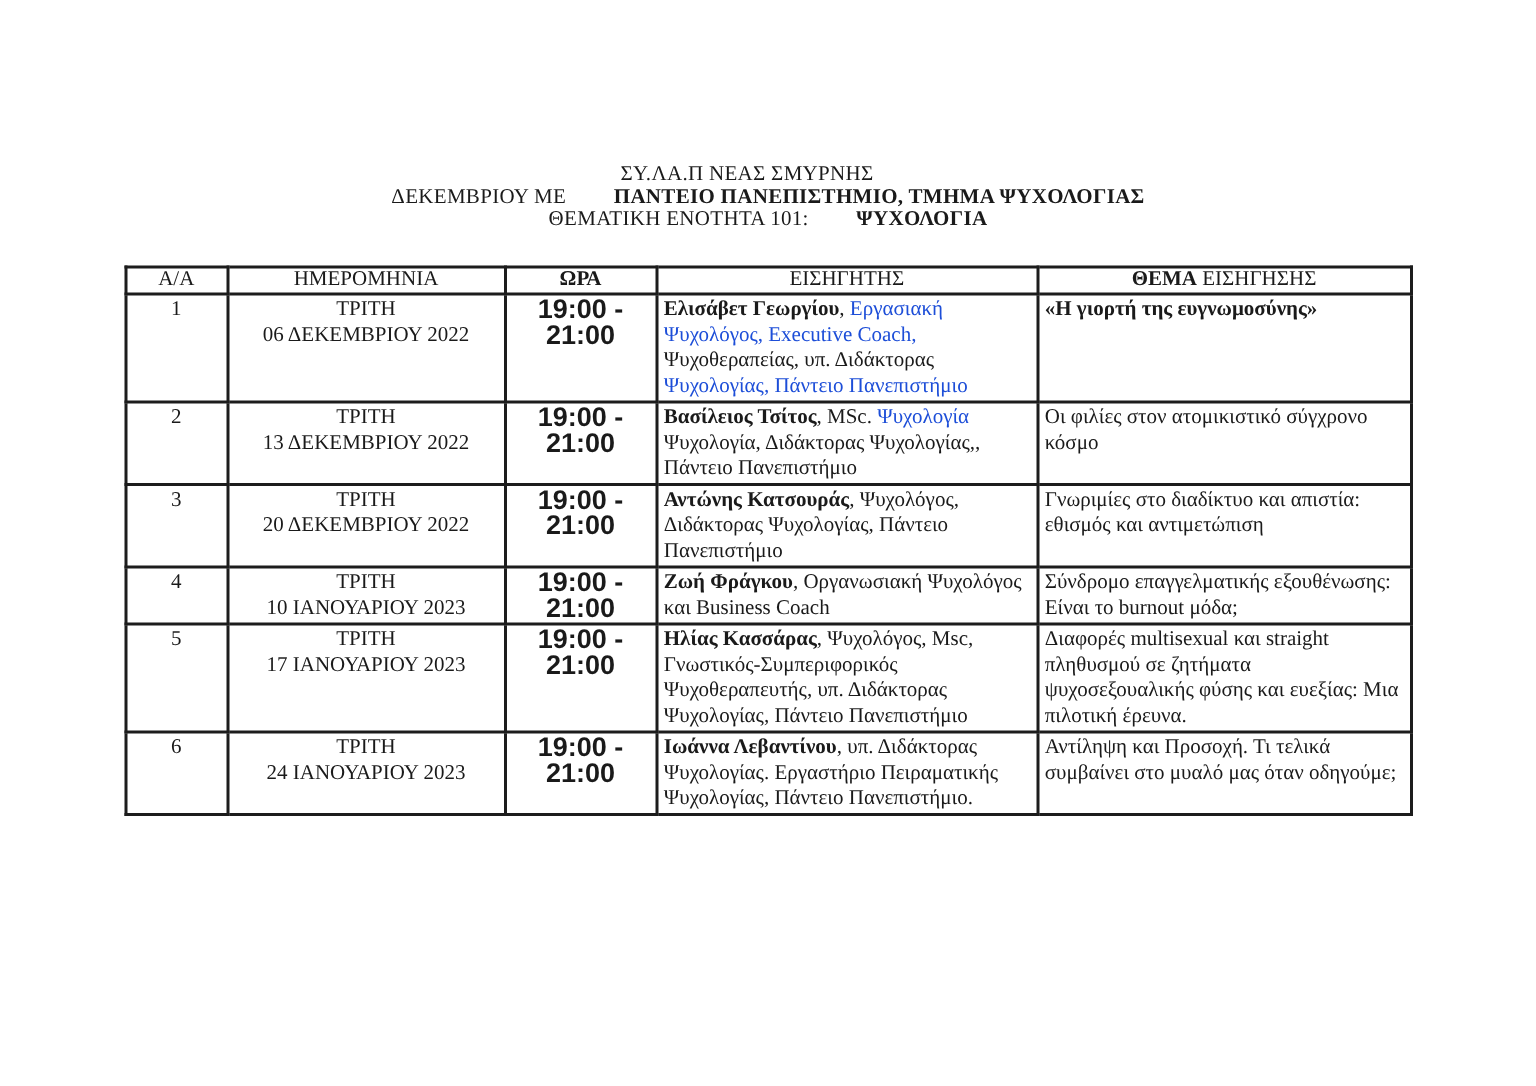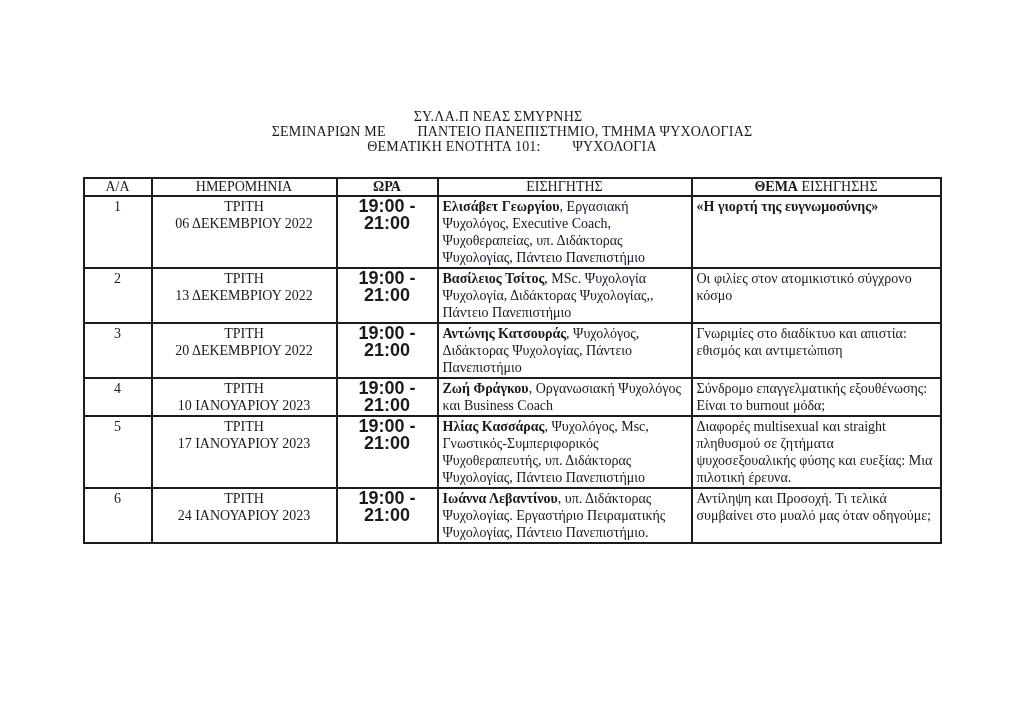--- a/index.html
+++ b/index.html
@@ -14,21 +14,21 @@
     color: #1a1a1a;
     overflow: hidden;
   }
   .title-block {
     text-align: center;
     font-size: 14px;
     line-height: 15px;
     letter-spacing: 0.2px;
   }
   .title-line { white-space: pre-wrap; }
-  .b { font-weight: normal; margin-left: 28px; }
+  .b { font-weight: bold; margin-left: 28px; }
   table.doc-table {
     width: 857px;
     margin: 23px auto 0 auto;
     border-collapse: collapse;
     table-layout: fixed;
     font-size: 14px;
     line-height: 17px;
   }
   table.doc-table th, table.doc-table td {
     border: 2px solid #1c1c1c;
@@ -46,30 +46,30 @@
   td.cell-number { text-align: center; font-weight: normal; }
   td.cell-date { text-align: center; }
   td.cell-time {
     text-align: center;
     font-family: "Liberation Sans", sans-serif;
     font-weight: bold;
     font-size: 18px;
   }
   .s-bold { font-weight: bold; }
   .s-normal { font-weight: normal; }
-  .s-gray { color: #0f172a; }
+  .s-gray { color: #1d4ed8; }
 </style>
 </head>
 <body>
 
 <div class="page">
 
   <div class="title-block">
     <div class="title-line"><span>ΣΥ.ΛΑ.Π ΝΕΑΣ ΣΜΥΡΝΗΣ</span><span class="b"></span></div>
-    <div class="title-line"><span>ΣΕΜΙΝΑΡΙΩΝ ΜΕ </span><span class="b">ΠΑΝΤΕΙΟ ΠΑΝΕΠΙΣΤΗΜΙΟ, ΤΜΗΜΑ ΨΥΧΟΛΟΓΙΑΣ</span></div>
+    <div class="title-line"><span>ΔΕΚΕΜΒΡΙΟΥ ΜΕ </span><span class="b">ΠΑΝΤΕΙΟ ΠΑΝΕΠΙΣΤΗΜΙΟ, ΤΜΗΜΑ ΨΥΧΟΛΟΓΙΑΣ</span></div>
     <div class="title-line"><span>ΘΕΜΑΤΙΚΗ ΕΝΟΤΗΤΑ 101: </span><span class="b">ΨΥΧΟΛΟΓΙΑ</span></div>
   </div>
 
   <table class="doc-table">
     <colgroup>
         <col style="width: 68px;">
         <col style="width: 185px;">
         <col style="width: 101px;">
         <col style="width: 254px;">
         <col style="width: 249px;">

